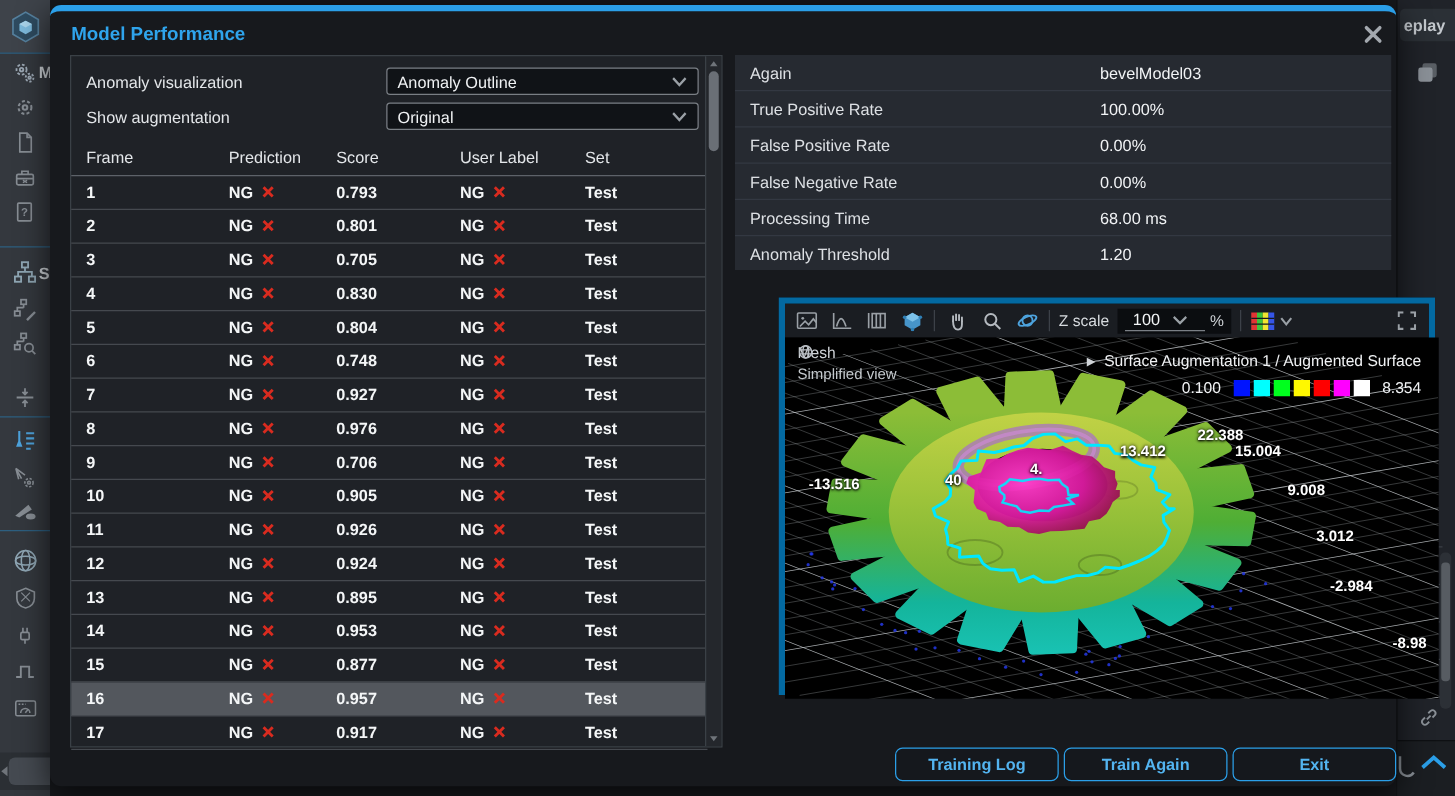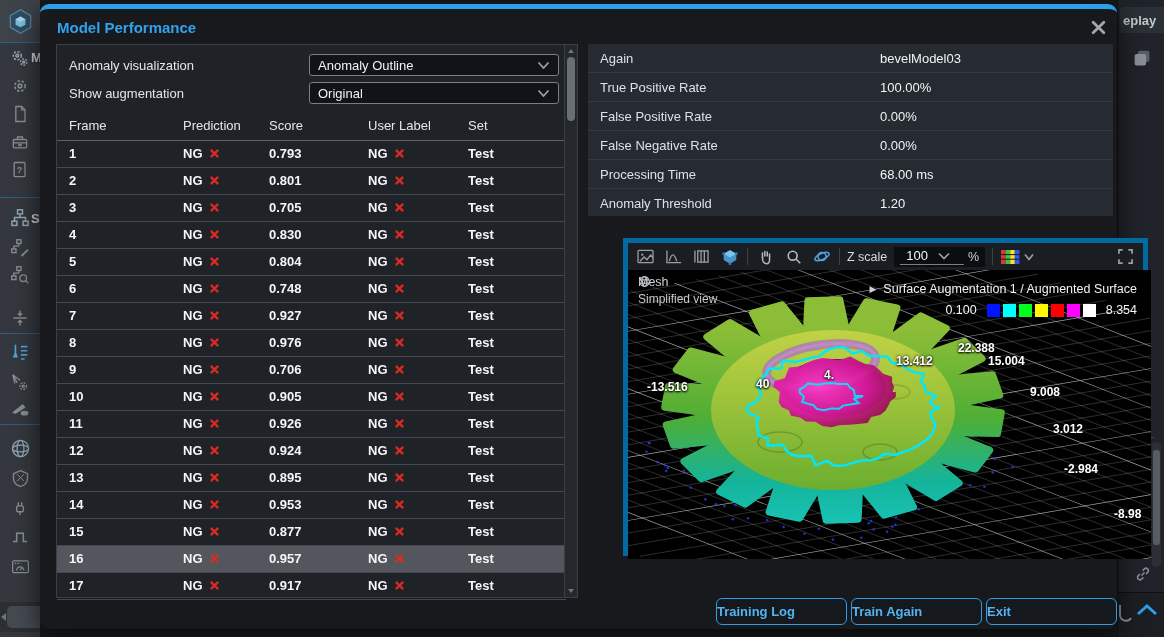--- a/index.html
+++ b/index.html
@@ -75,21 +75,21 @@
   .view-tag{position:absolute;left:10px;top:22px;color:#c3c8cc;font-size:12px;}
   .surf-tag{position:absolute;right:14px;top:12px;color:#f0f2f4;font-size:12.5px;display:flex;align-items:center;gap:7px;}
   .surf-tag .tri{color:#cfd3d7;font-size:9px;}
   .scale-row{position:absolute;right:14px;top:33px;display:flex;align-items:center;gap:4px;color:#f2f4f6;font-size:12.5px;}
   .scale-row .sws{display:flex;gap:3px;margin:0 6px;}
   .sw{width:13px;height:13px;display:inline-block;}
   .axlab{position:absolute;color:#fff;font-size:12px;font-weight:bold;text-shadow:0 1px 2px #000,0 0 3px #000;white-space:nowrap;}
   
   .fbtn{position:absolute;top:589px;width:131px;height:27px;background:#15181d;border:1px solid #2b9fe8;
         border-radius:6px;color:#53b4f0;font-size:13px;font-weight:bold;display:flex;align-items:center;
-        justify-content:flex-start;cursor:pointer;box-sizing:border-box;}
+        justify-content:center;cursor:pointer;box-sizing:border-box;}
 </style>
 </head>
 <body>
 
 <div class="stage">
 
   <aside class="sidebar">
     <div class="logo-cell">
       <svg width="27" height="27" viewBox="0 0 24 24">
         <path d="M12 1.5 21 6.8 V17.2 L12 22.5 3 17.2 V6.8 Z" fill="#2e4b60" stroke="#55809e" stroke-width="1.2"></path>

